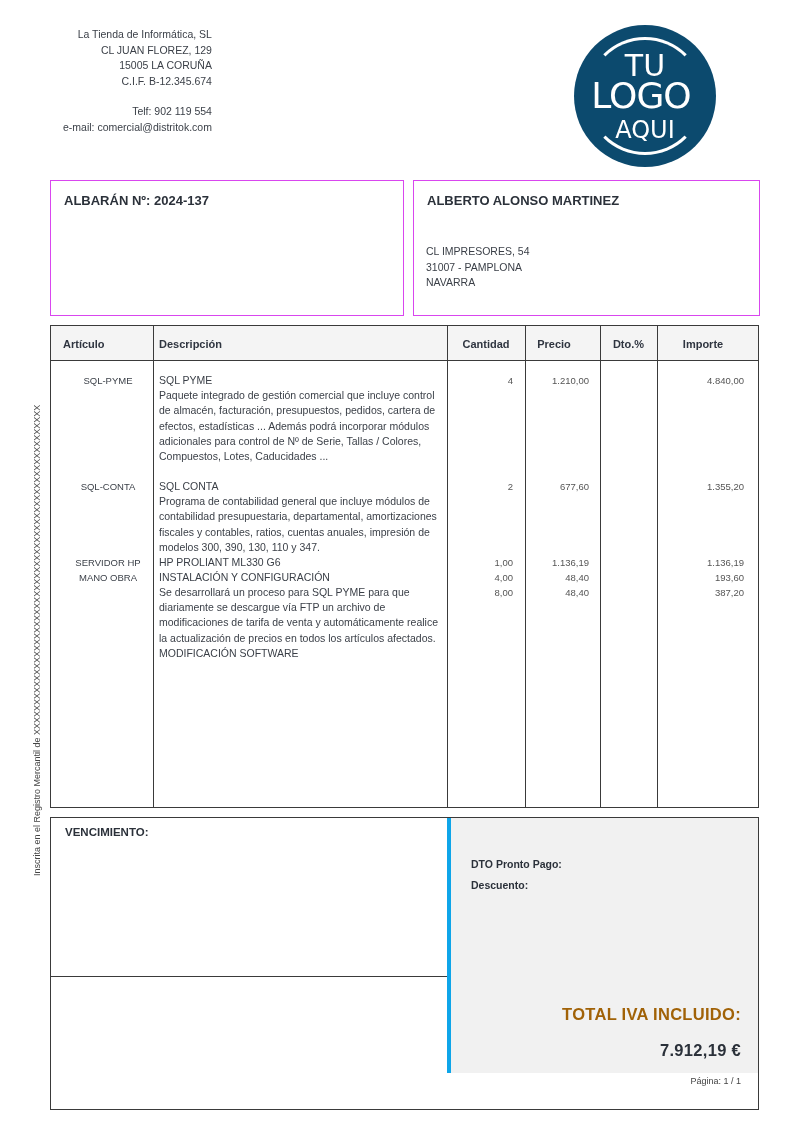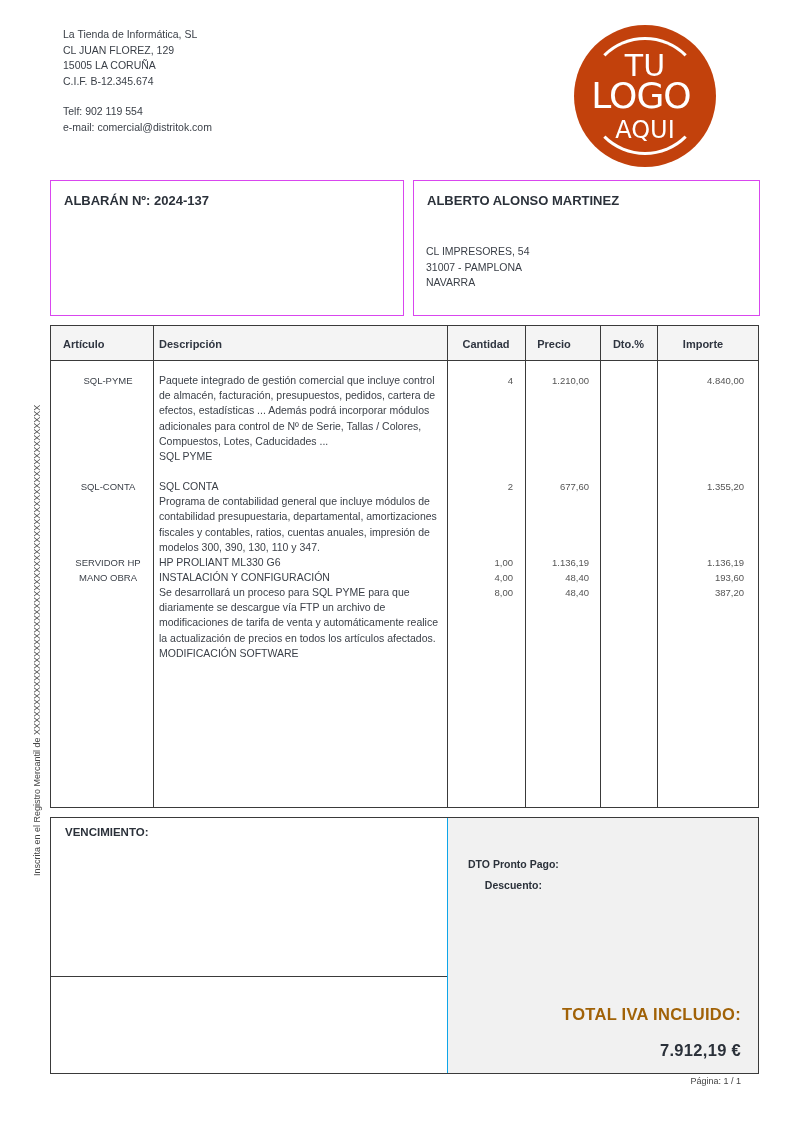--- a/index.html
+++ b/index.html
@@ -1,22 +1,22 @@
 <!DOCTYPE html>
 <html><head>
 <meta charset="utf-8">
 <style>
   * { box-sizing: border-box; margin: 0; padding: 0; }
   html, body { width: 795px; height: 1124px; background: #ffffff; }
   body { position: relative; font-family: "Liberation Sans", sans-serif; color: #333a44; overflow: hidden; }
 
-  .company { position: absolute; left: 63px; top: 27px; font-size: 10.5px; line-height: 15.5px; color: #3a3f47; }
+  .company { position: absolute; left: 63px; top: 27px; font-size: 10.5px; line-height: 15.5px; color: #3a3f47; text-align: right; }
   .company .gap { height: 15px; }
 
-  .logo { position: absolute; left: 574px; top: 25px; width: 142px; height: 142px; border-radius: 50%; background: #c2410c; color: #fff; text-align: center; overflow: hidden; }
+  .logo { position: absolute; left: 574px; top: 25px; width: 142px; height: 142px; border-radius: 50%; background: #0c4a6e; color: #fff; text-align: center; overflow: hidden; }
   .logo .arc { position: absolute; left: 12px; top: 12px; width: 118px; height: 118px; border-radius: 50%; border: 3px solid #fff; border-left-color: transparent; border-right-color: transparent; }
   .logo .t1 { position: absolute; left: 0; right: 0; top: 26px; font-size: 30px; line-height: 30px; font-family: "DejaVu Sans", sans-serif; }
   .logo .t2 { position: absolute; left: 0; right: 8px; top: 52px; font-size: 36px; line-height: 38px; font-family: "DejaVu Sans", sans-serif; letter-spacing: -1px; }
   .logo .t3 { position: absolute; left: 0; right: 0; top: 92px; font-size: 24px; line-height: 26px; font-family: "DejaVu Sans", sans-serif; }
 
   .box { position: absolute; border: 1px solid #d946ef; }
   .doc-box { left: 50px; top: 180px; width: 354px; height: 136px; }
   .client-box { left: 413px; top: 180px; width: 347px; height: 136px; padding-left: 34px; }
   .box-title { position: absolute; left: 13px; top: 12px; font-size: 13px; font-weight: bold; color: #2b313a; }
   .doc-fields { position: absolute; left: 13px; top: 63px; font-size: 10.5px; line-height: 15.5px; color: #3a3f47; }
@@ -27,24 +27,24 @@
   .items .thead { position: absolute; left: 0; top: 0; width: 100%; height: 35px; border-bottom: 1px solid #3a3a3a; background: #f4f4f4; }
   .items .th { position: absolute; top: 0; height: 35px; line-height: 36px; font-size: 11px; font-weight: bold; color: #2f3540; }
   .items .vline { position: absolute; top: 0; bottom: 0; width: 1px; background: #3a3a3a; }
   .row { position: absolute; left: 0; width: 100%; font-size: 10.5px; line-height: 15.2px; color: #3a3f47; }
   .row .art { position: absolute; left: 12px; width: 90px; font-size: 9.5px; text-align: center; }
   .row .desc { position: absolute; left: 108px; width: 285px; }
   .row .qty { position: absolute; left: 396px; width: 66px; text-align: right; font-size: 9.5px; color: #555; }
   .row .price { position: absolute; left: 474px; width: 64px; text-align: right; font-size: 9.5px; color: #555; }
   .row .amount { position: absolute; left: 606px; width: 87px; text-align: right; font-size: 9.5px; color: #555; }
 
-  .bottom { position: absolute; left: 50px; top: 817px; width: 709px; height: 257px; border: 1px solid #3a3a3a; text-align: center; }
+  .bottom { position: absolute; left: 50px; top: 817px; width: 709px; height: 293px; border: 1px solid #3a3a3a; }
   .bottom .left-top { position: absolute; left: 0; top: 0; width: 396px; height: 159px; border-bottom: 1px solid #3a3a3a; }
   .bottom .left-bot { position: absolute; left: 0; top: 159px; width: 396px; height: 97px; }
-  .bottom .right { position: absolute; left: 396px; top: 0; width: 311px; height: 255px; border-left: 1px solid #0ea5e9; background: #f1f1f1; }
+  .bottom .right { position: absolute; left: 396px; top: 0; width: 311px; height: 255px; border-left: 4px solid #0ea5e9; background: #f1f1f1; }
   .lbl-strong { font-size: 11.5px; font-weight: bold; color: #2b313a; }
   .lbl { font-size: 10.5px; font-weight: bold; color: #2b313a; }
   .venc { position: absolute; left: 14px; top: 8px; }
   .cuenta { position: absolute; left: 14px; top: 17px; line-height: 16px; }
   .cuenta .pay-val { font-weight: normal; color: #3a3f47; margin-left: 14px; }
   .dto { position: absolute; left: 20px; top: 36px; line-height: 21px; }
   .total-label { position: absolute; right: 17px; top: 187px; font-size: 16.5px; font-weight: bold; color: #a16207; letter-spacing: 0.3px; margin-left: 25px; }
   .total-val { position: absolute; right: 17px; top: 223px; font-size: 16.5px; font-weight: bold; color: #2b313a; letter-spacing: 0.3px; }
 
   .page-num { position: absolute; right: 54px; top: 1076px; font-size: 9px; color: #444; }
@@ -95,22 +95,22 @@
   <div class="th" style="left:12px">Artículo</div>
   <div class="th" style="left:108px">Descripción</div>
   <div class="th" style="left:396px;width:78px;text-align:center">Cantidad</div>
   <div class="th" style="left:474px;width:58px;text-align:center">Precio</div>
   <div class="th" style="left:549px;width:57px;text-align:center">Dto.%</div>
   <div class="th" style="left:606px;width:92px;text-align:center">Importe</div>
 
   <div class="row" style="top:47px">
     <div class="art">SQL-PYME</div>
     <div class="desc">
+        <div>SQL PYME</div>
         <div>Paquete integrado de gestión comercial que incluye control de almacén, facturación, presupuestos, pedidos, cartera de efectos, estadísticas ... Además podrá incorporar módulos adicionales para control de Nº de Serie, Tallas / Colores, Compuestos, Lotes, Caducidades ...</div>
-        <div>SQL PYME</div>
       </div>
     <div class="qty">4</div>
     <div class="price">1.210,00</div>
     <div class="amount">4.840,00</div>
   </div>
 
   <div class="row" style="top:153px">
     <div class="art">SQL-CONTA</div>
     <div class="desc">
         <div>SQL CONTA</div>

